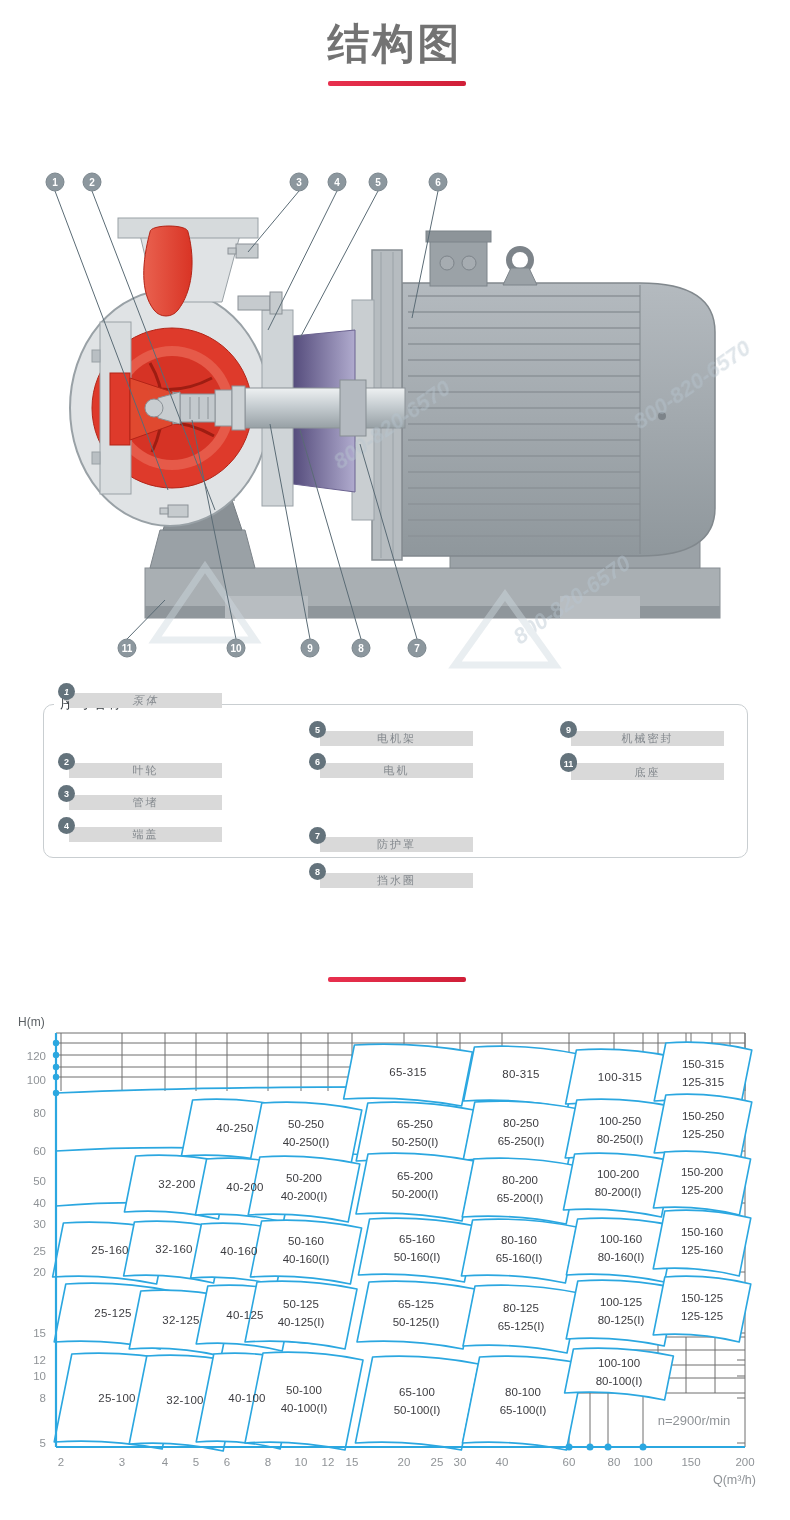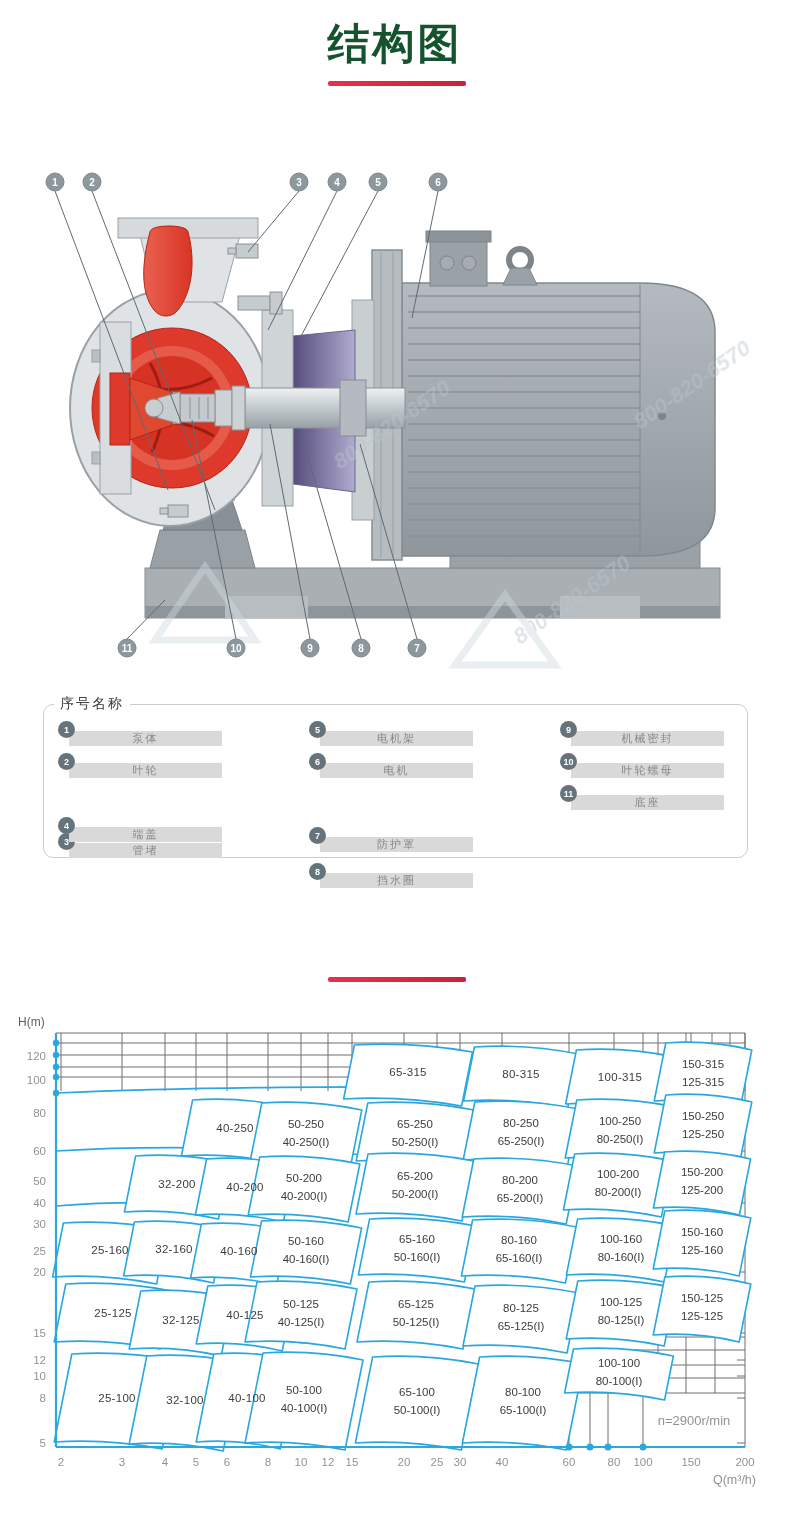--- a/index.html
+++ b/index.html
@@ -1,19 +1,19 @@
 <!DOCTYPE html>
 <html><head>
 <meta charset="utf-8">
 <style>
   html,body{margin:0;padding:0;background:#ffffff;}
   body{font-family:"Liberation Sans", sans-serif;}
   #page{position:relative;width:790px;height:1520px;background:#ffffff;overflow:hidden;margin:0 auto;}
   .sec-title{position:absolute;left:0;width:790px;text-align:center;font-size:42px;font-weight:bold;
-             color:#14532d;letter-spacing:3px;}
+             color:#737373;letter-spacing:3px;}
   .title-underline{position:absolute;left:328px;width:138px;height:5px;border-radius:2px;
                    background:linear-gradient(90deg,#e8304e,#d01f38);}
   #structure-svg{position:absolute;left:0;top:0;}
   #chart-svg{position:absolute;left:0;top:0;}
   #legend-box{position:absolute;left:43px;top:704px;width:703px;height:152px;
               border:1px solid #c9ced1;border-radius:10px;}
   #legend-title{position:absolute;left:54px;top:695px;background:#ffffff;padding:0 6px;
                 font-size:14px;font-weight:normal;color:#3a4045;letter-spacing:2px;}
   .legend-item{position:absolute;width:175px;height:26px;}
   .legend-bar{position:absolute;left:11px;top:10px;width:153px;height:15px;background:#d9d9d9;
@@ -216,29 +216,29 @@
         <text x="361" y="651.5" text-anchor="middle" font-size="10" fill="#ffffff" font-weight="bold">8</text>
         <line x1="417" y1="639" x2="360" y2="444" stroke="#5a6b75" stroke-width="1"></line>
         <circle cx="417" cy="648" r="9" fill="#8c979e" stroke="#7b868d"></circle>
         <text x="417" y="651.5" text-anchor="middle" font-size="10" fill="#ffffff" font-weight="bold">7</text>
       </g>
   </svg>
 
   <div id="legend-box"></div>
   <div id="legend-title">序号名称</div>
   <div id="legend-grid">
-      <div class="legend-item" style="left: 58px; top: 721px;">
+      <div class="legend-item" style="left: 58px; top: 683px; font-style: italic;">
         <div class="legend-bar">泵体</div>
         <div class="legend-badge">1</div>
       </div>
       <div class="legend-item" style="left: 58px; top: 753px;">
         <div class="legend-bar">叶轮</div>
         <div class="legend-badge">2</div>
       </div>
-      <div class="legend-item" style="left: 58px; top: 785px; margin-top: 48px;">
+      <div class="legend-item" style="left: 58px; top: 785px;">
         <div class="legend-bar">管堵</div>
         <div class="legend-badge">3</div>
       </div>
       <div class="legend-item" style="left: 58px; top: 817px;">
         <div class="legend-bar">端盖</div>
         <div class="legend-badge">4</div>
       </div>
       <div class="legend-item" style="left: 309px; top: 721px;">
         <div class="legend-bar">电机架</div>
         <div class="legend-badge">5</div>
@@ -256,21 +256,21 @@
         <div class="legend-badge">8</div>
       </div>
       <div class="legend-item" style="left: 560px; top: 721px;">
         <div class="legend-bar">机械密封</div>
         <div class="legend-badge">9</div>
       </div>
       <div class="legend-item" style="left: 560px; top: 753px;">
         <div class="legend-bar">叶轮螺母</div>
         <div class="legend-badge">10</div>
       </div>
-      <div class="legend-item" style="left: 560px; top: 785px; text-decoration: underline;">
+      <div class="legend-item" style="left: 560px; top: 755px; text-decoration: underline;">
         <div class="legend-bar">底座</div>
         <div class="legend-badge">11</div>
       </div>
     </div>
 
   <div class="title-underline" style="top:977px;"></div>
 
   <svg id="chart-svg" width="790" height="500" viewBox="0 1010 790 500" style="top:1010px;">
       <g stroke="#6f6f6f" stroke-width="1">
         <line x1="56" y1="1033" x2="745" y2="1033"></line>

